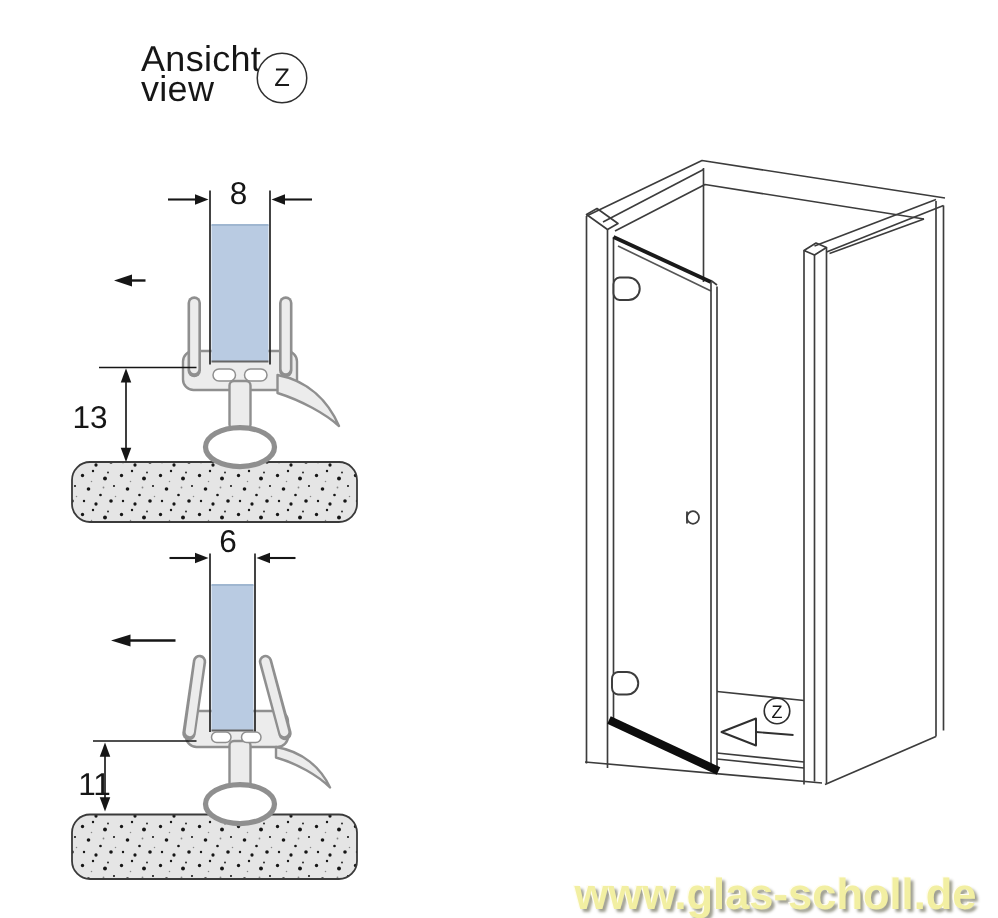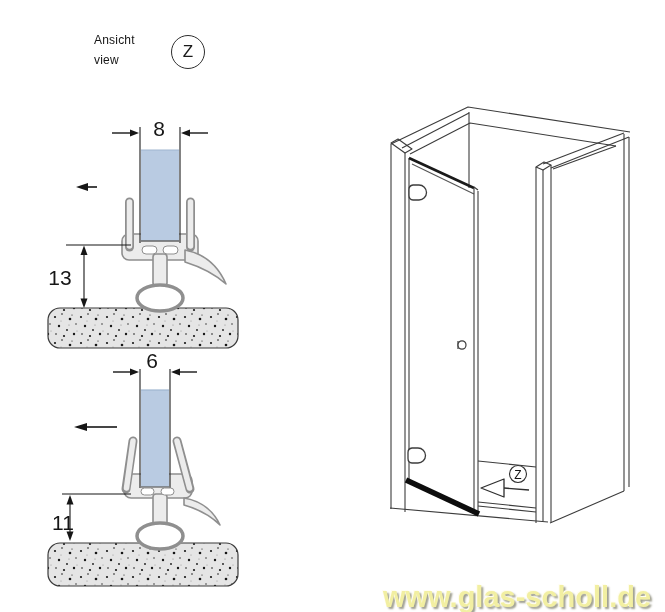--- a/index.html
+++ b/index.html
@@ -6,21 +6,21 @@
   #canvas{
     position:relative;
     width:665px;height:612px;
     background:#ffffff;
     overflow:hidden;
     font-family:"Liberation Sans", sans-serif;
   }
   #art{position:absolute;left:0;top:0;}
   .view-label{
     position:absolute;left:94px;top:30px;
-    font-size:12px;line-height:20px;color:#161616;
+    font-size:24px;line-height:20px;color:#161616;
     letter-spacing:.2px;
   }
   .marker-badge{
     position:absolute;left:171px;top:35px;
     width:32px;height:32px;border:1.6px solid #2f2f2f;border-radius:50%;
     display:flex;align-items:center;justify-content:center;
     font-size:17px;color:#1a1a1a;background:#fff;
   }
   .watermark{
     position:absolute;left:383px;top:581px;

